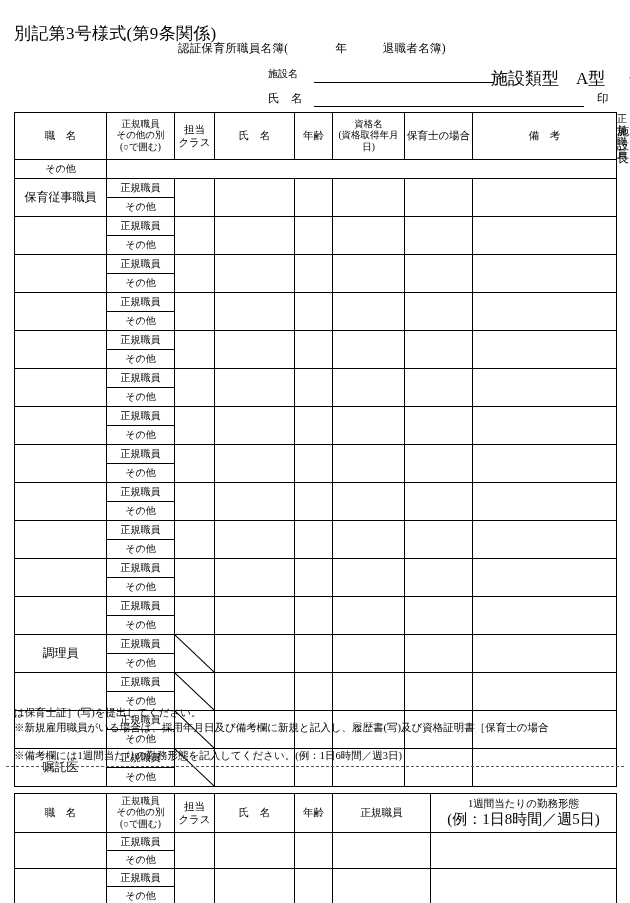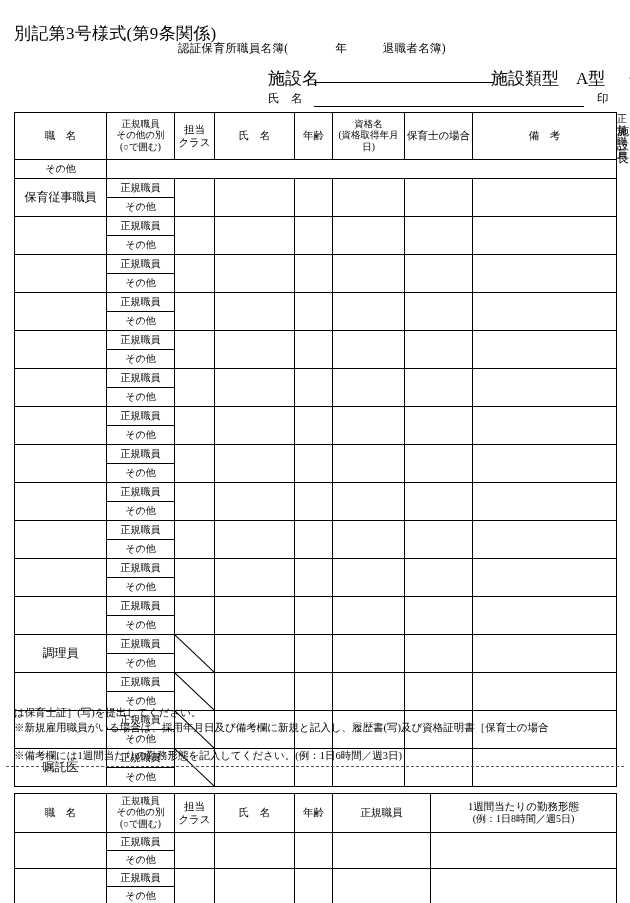--- a/index.html
+++ b/index.html
@@ -42,21 +42,21 @@
     position: absolute;
     left: 268px;
     top: 67px;
     width: 350px;
     height: 18px;
   }
   .facility-name-label {
     position: absolute;
     left: 0;
     top: 0;
-    font-size: 17px;
+    font-size: 10px;
     white-space: nowrap;
     text-align: center;
   }
   .facility-name-line {
     position: absolute;
     left: 46px;
     top: 15px;
     width: 180px;
     border-bottom: 1px solid #000;
   }
@@ -160,21 +160,21 @@
     white-space: nowrap;
   }
   .sub-table {
     position: absolute;
     left: 14px;
     top: 793px;
     width: 602px;
   }
   .sub-table .hdr td { height: 38px; font-size: 10.5px; }
   .sub-table .sub-row td { height: 17px; }
-  .small9 { font-size: 10px; }
+  .small9 { font-size: 15px; }
 </style>
 </head>
 <body>
 
 <div class="page">
 
   <div class="form-id">別記第3号様式(第9条関係)</div>
   <div class="doc-title">認証保育所職員名簿(　　　　年　　　退職者名簿)</div>
 
   <div class="facility-row">

